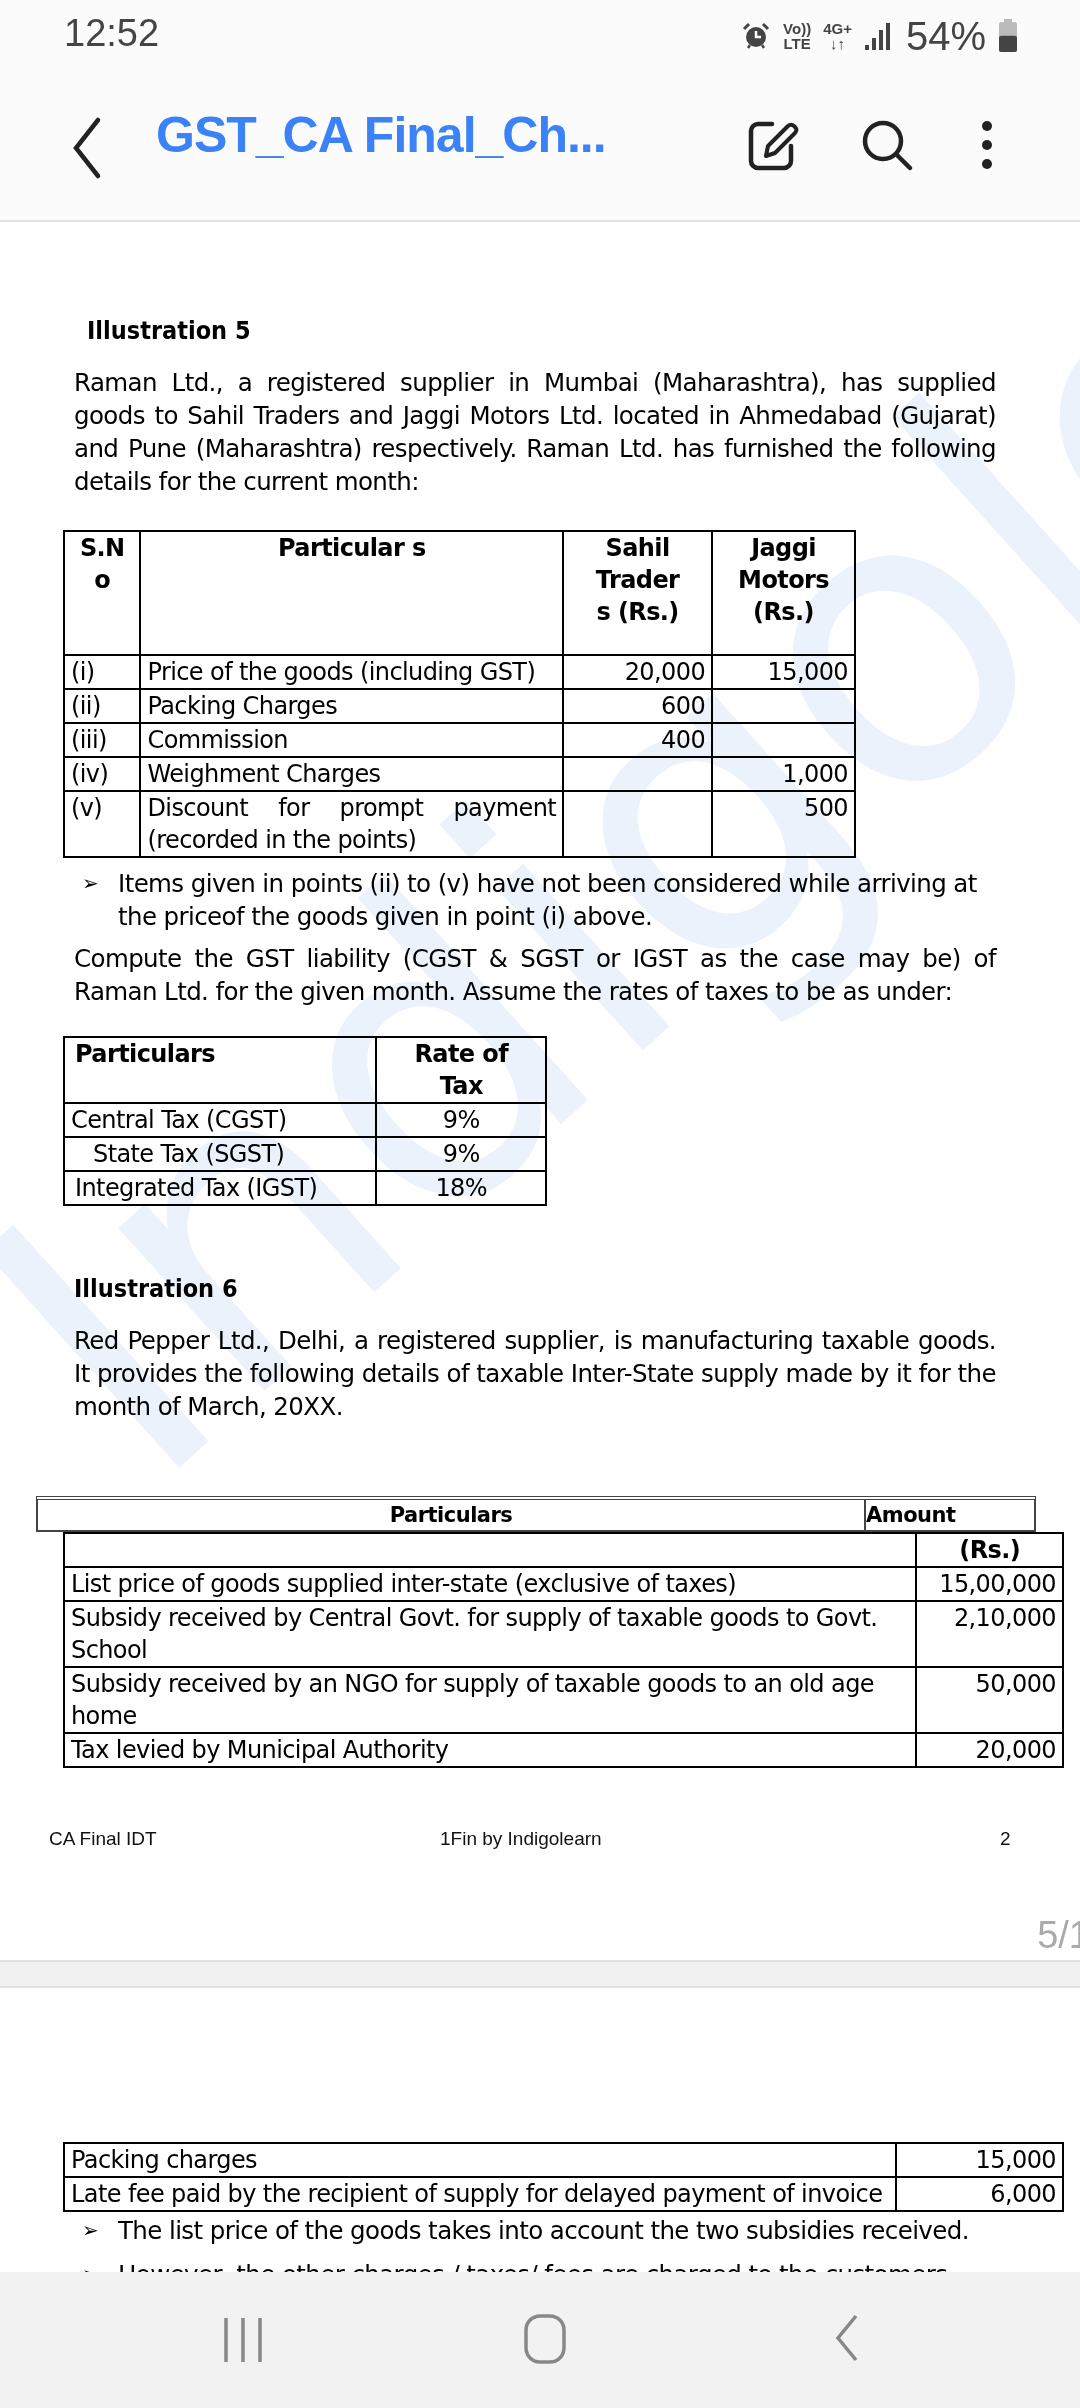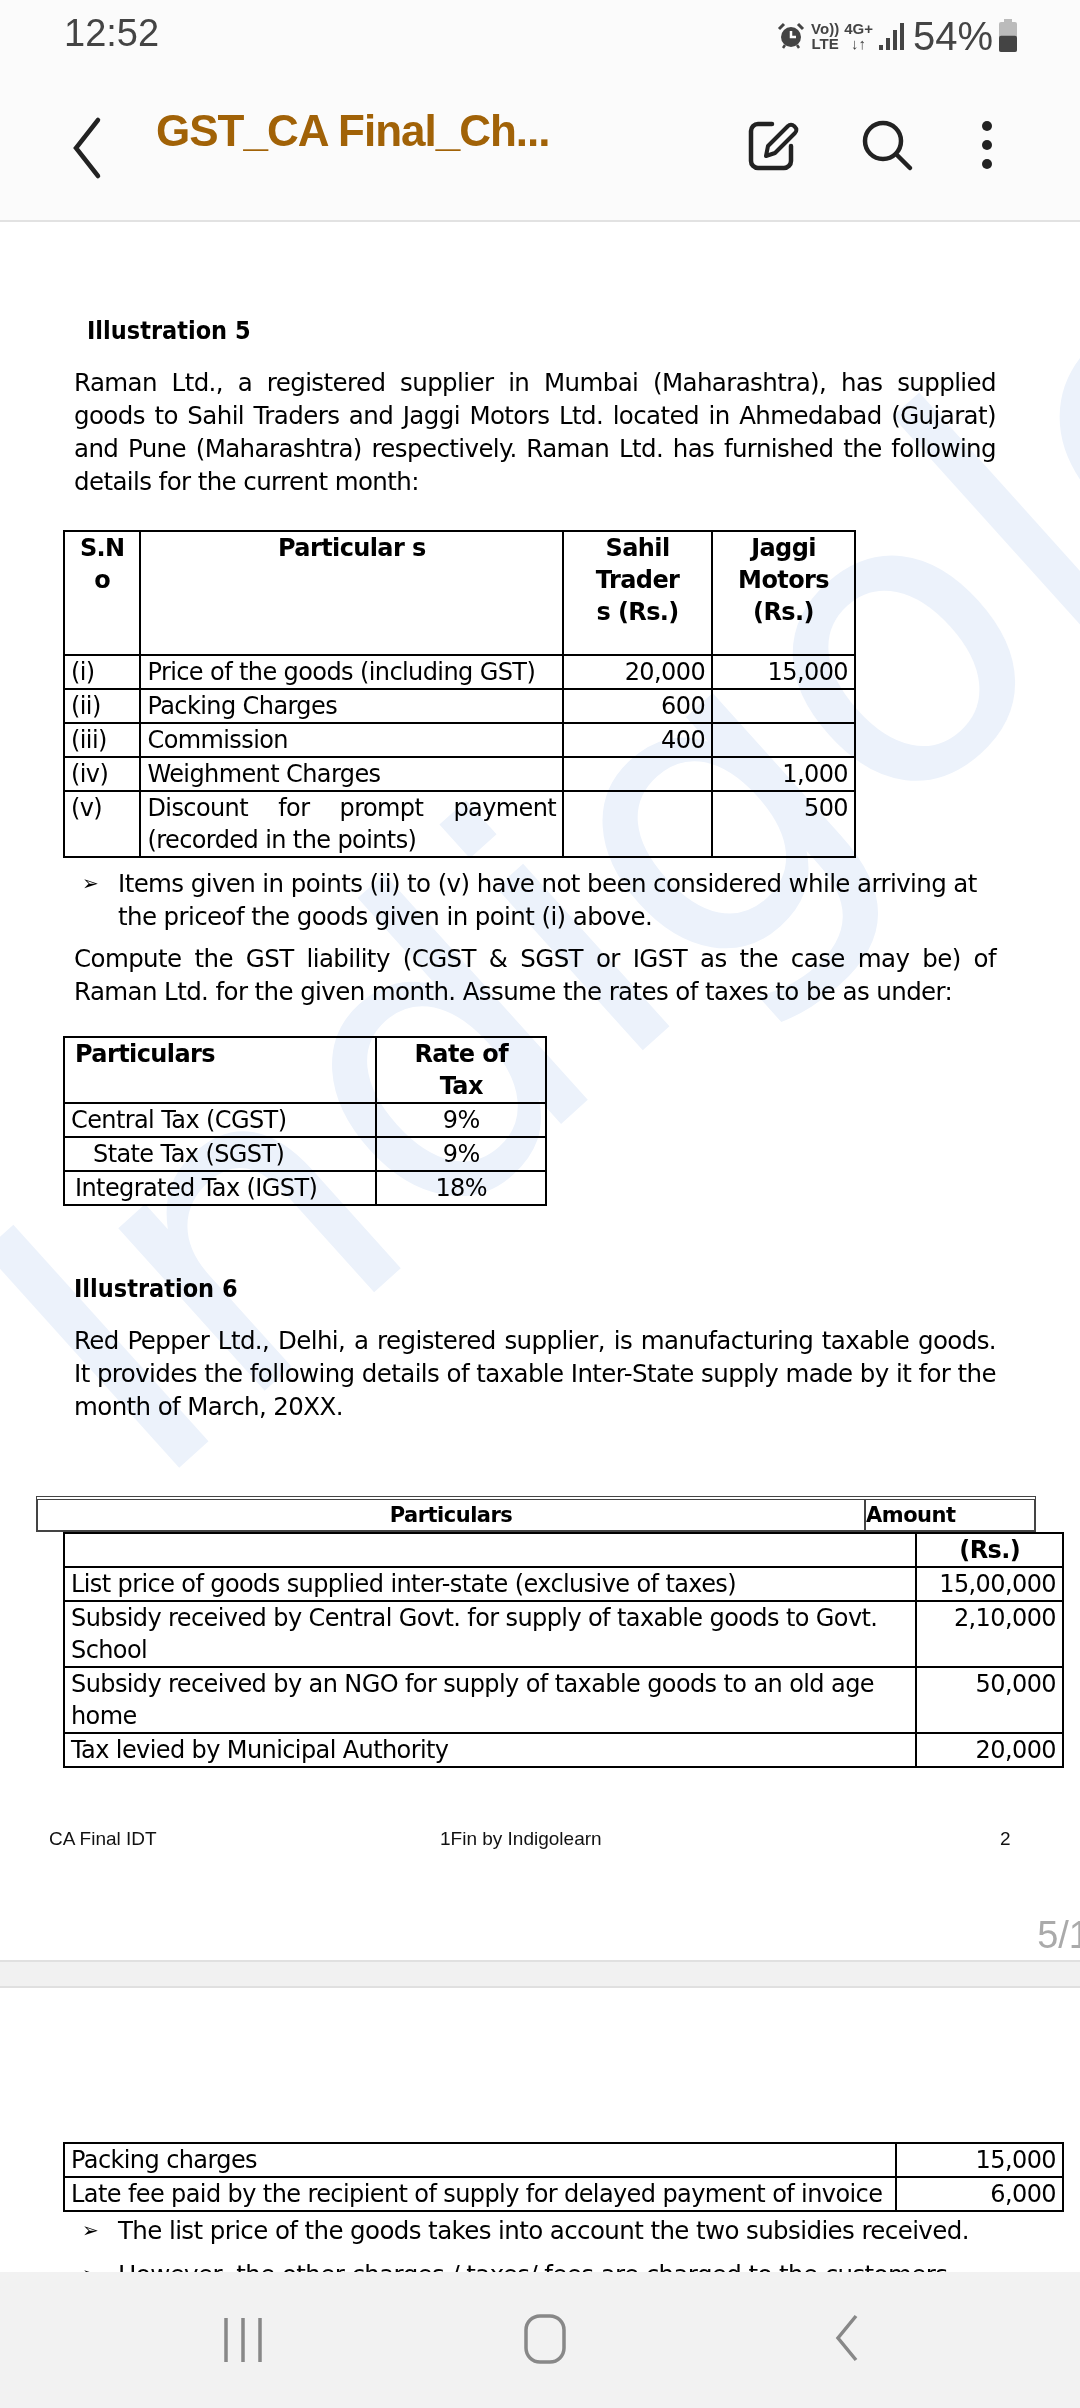--- a/index.html
+++ b/index.html
@@ -2,29 +2,29 @@
 <html><head>
 <meta charset="utf-8">
 <style>
   * { box-sizing: border-box; margin: 0; padding: 0; }
   html, body { width: 1080px; height: 2408px; overflow: hidden; background: #ffffff; }
   body { position: relative; font-family: "Liberation Sans", sans-serif; color: #000; }
 
   
   .status-bar { position: absolute; left: 0; top: 0; width: 1080px; height: 70px; background: #fbfbfb; }
   .status-time { position: absolute; left: 64px; top: 12px; font-size: 38px; color: #444; font-family: "Liberation Sans", sans-serif; }
-  .status-icons { position: absolute; right: 62px; top: 14px; height: 44px; display: flex; align-items: center; gap: 5px; color: #444; }
+  .status-icons { position: absolute; right: 62px; top: 14px; height: 44px; display: flex; align-items: center; gap: 12px; color: #444; }
   .status-icons svg { display: block; }
   .net-stack { display: flex; flex-direction: column; align-items: center; font-size: 15px; line-height: 15px; font-weight: bold; color: #444; }
   .battery-pct { font-size: 40px; color: #444; margin-left: 4px; }
 
   
   .app-header { position: absolute; left: 0; top: 70px; width: 1080px; height: 152px; background: #fbfbfb; border-bottom: 2px solid #e2e2e2; }
   .back-btn { position: absolute; left: 66px; top: 46px; width: 44px; height: 64px; cursor: pointer; }
-  .doc-title { position: absolute; left: 156px; top: 36px; font-size: 44px; font-weight: bold; color: #a16207; letter-spacing: -1px; white-space: nowrap; }
+  .doc-title { position: absolute; left: 156px; top: 36px; font-size: 50px; font-weight: bold; color: #3b82f6; letter-spacing: -1px; white-space: nowrap; }
   .hdr-btn { position: absolute; top: 46px; width: 60px; height: 60px; cursor: pointer; }
   .edit-btn { left: 744px; }
   .search-btn { left: 858px; }
   .more-btn { left: 962px; width: 50px; }
 
   
   .page { position: absolute; left: 0; top: 224px; width: 1080px; height: 1736px; background: #fff; overflow: hidden; }
   .watermark { position: absolute; left: 0; top: 0; width: 1080px; height: 1736px; pointer-events: none; }
   .doc-content { position: absolute; left: 0; top: 0; width: 1080px; height: 100%; font-family: "DejaVu Sans", sans-serif; }
   .ill-heading { position: absolute; left: 74px; font-size: 25px; font-weight: bold; font-family: "DejaVu Sans Condensed", "DejaVu Sans", sans-serif; }

